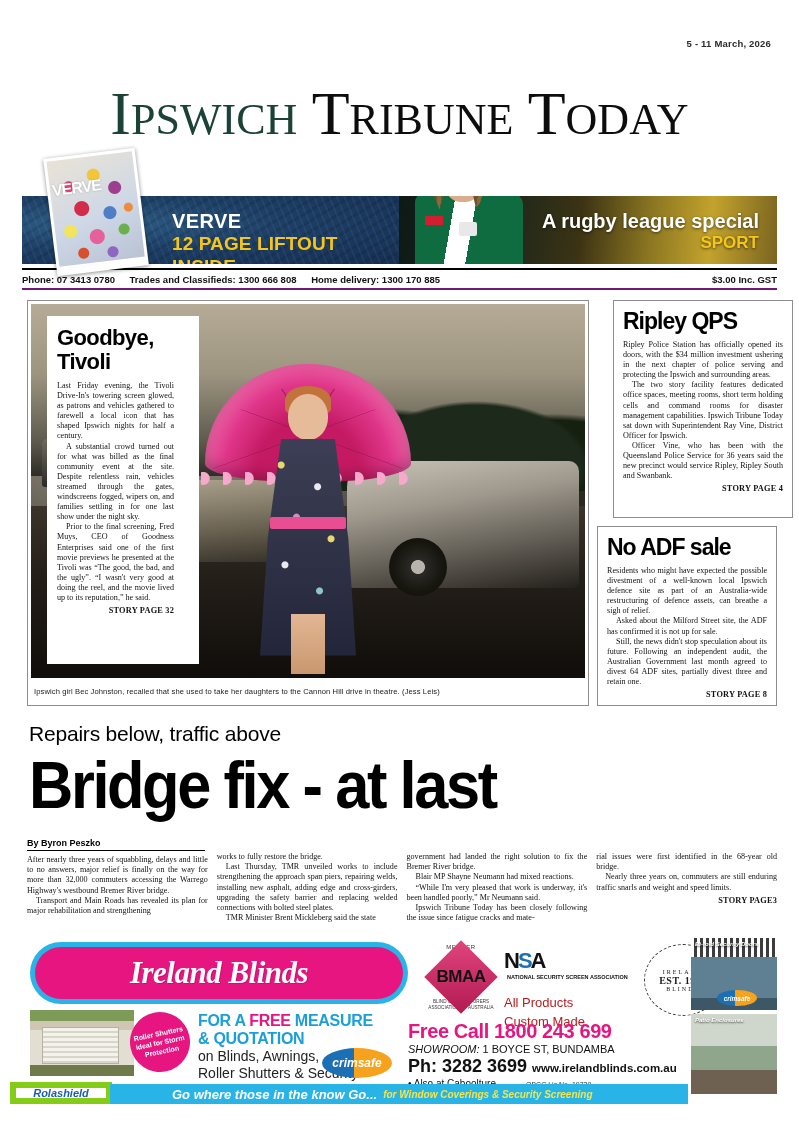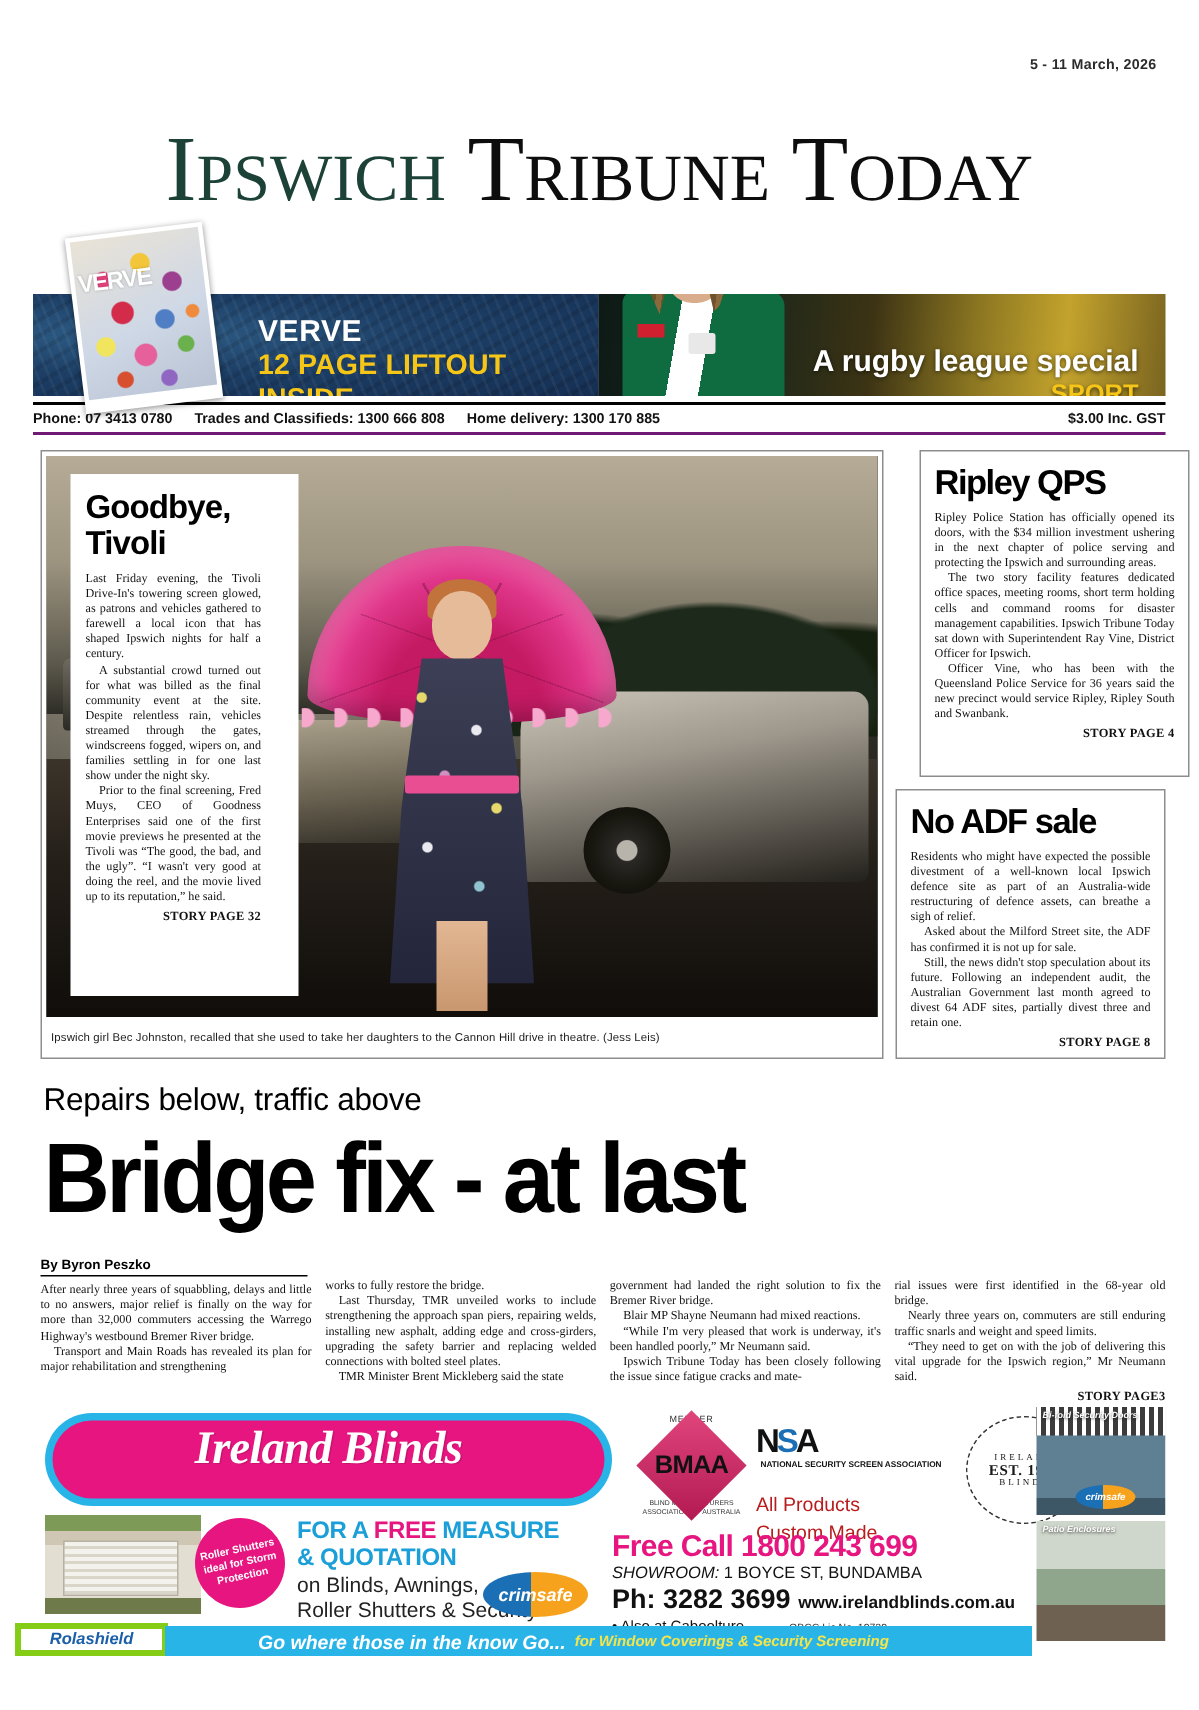--- a/index.html
+++ b/index.html
@@ -124,21 +124,20 @@
   .player .badge2 {
     position:absolute; left:46px; top:72px; width:18px; height:14px; background:#e8e8e8; border-radius:2px;
   }
   .promo-right-txt {
     position:absolute; right: 18px; top: 14px; text-align:right; z-index:3;
   }
   .promo-rugby {
     font-family:"Liberation Sans", sans-serif;
     font-weight: 800; font-size: 20px; color:#ffffff; line-height:23px;
     text-shadow: 0 1px 3px rgba(0,0,0,.6);
-    margin-top: 20px;
   }
   .promo-sport {
     font-family:"Liberation Sans", sans-serif;
     font-weight: 800; font-size: 17px; color:#f5c518; line-height:20px;
     text-shadow: 0 1px 3px rgba(0,0,0,.6);
   }
 
   
   .contact-bar {
     position:absolute; left:22px; top:268px; width:755px; height:22px;
@@ -314,39 +313,39 @@
   .ad {
     position:absolute; left:22px; top:938px; width:755px; height:164px;
     background:#ffffff; overflow:hidden;
   }
   .ad-logo-wrap {
     position:absolute; left:8px; top:4px; width:378px; height:62px;
     background:#29b4e8; border-radius:31px; padding:5px;
   }
   .ad-logo-inner {
     width:100%; height:100%; background:#e6157f; border-radius:26px;
-    display:flex; justify-content:center;
+    display:flex; align-items:center; justify-content:center;
   }
   .ad-logo-text {
     font-family:"Liberation Serif", serif; font-style:italic; font-weight:700;
     font-size:31px; color:#fff; letter-spacing:-.5px;
     text-shadow: 1px 1px 0 rgba(0,0,0,.12);
   }
   .ad-house {
     position:absolute; left:8px; top:72px; width:104px; height:66px;
     background: linear-gradient(180deg,#7e9a57 0 16%, #cfc7b4 16% 30%, #e3ded2 30% 84%, #6f7a4a 84% 100%);
   }
   .ad-house .shutter {
     position:absolute; left:12%; top:26%; width:74%; height:56%;
     background: repeating-linear-gradient(180deg,#f4f2ec 0 3px,#d9d5c8 3px 5px);
     border:1px solid #b6b1a2;
   }
   .ad-rolashield {
     position:absolute; left:10px; top:1082px; width:102px; height:22px;
-    background:#fff; border:4px solid #84cc16; display:flex; align-items:center; justify-content:center;
+    background:#fff; border:6px solid #84cc16; display:flex; align-items:center; justify-content:center;
     font-family:"Liberation Sans", sans-serif; font-style:italic; font-weight:700;
     font-size:11px; color:#1b5fa8;
   }
   .ad-badge {
     position:absolute; left:108px; top:74px; width:60px; height:60px;
     background:#e6157f; border-radius:50%;
     display:flex; align-items:center; justify-content:center;
     transform: rotate(-12deg);
   }
   .ad-badge span {
@@ -566,21 +565,20 @@
     </div>
     <div class="story-col">
       <p class="noind">government had landed the right solution to fix the Bremer River bridge.</p>
       <p>Blair MP Shayne Neumann had mixed reactions.</p>
       <p>“While I'm very pleased that work is underway, it's been handled poorly,” Mr Neumann said.</p>
       <p>Ipswich Tribune Today has been closely following the issue since fatigue cracks and mate-</p>
     </div>
     <div class="story-col">
       <p class="noind">rial issues were first identified in the 68-year old bridge.</p>
       <p>Nearly three years on, commuters are still enduring traffic snarls and weight and speed limits.</p>
-      <p>“They need to get on with the job of delivering this vital upgrade for the Ipswich region,” Mr Neumann said.</p>
       <div class="story-ref">STORY PAGE3</div>
     </div>
   </div>
 
   <div class="ad">
     <div class="ad-logo-wrap">
       <div class="ad-logo-inner">
         <span class="ad-logo-text">Ireland Blinds</span>
       </div>
     </div>

